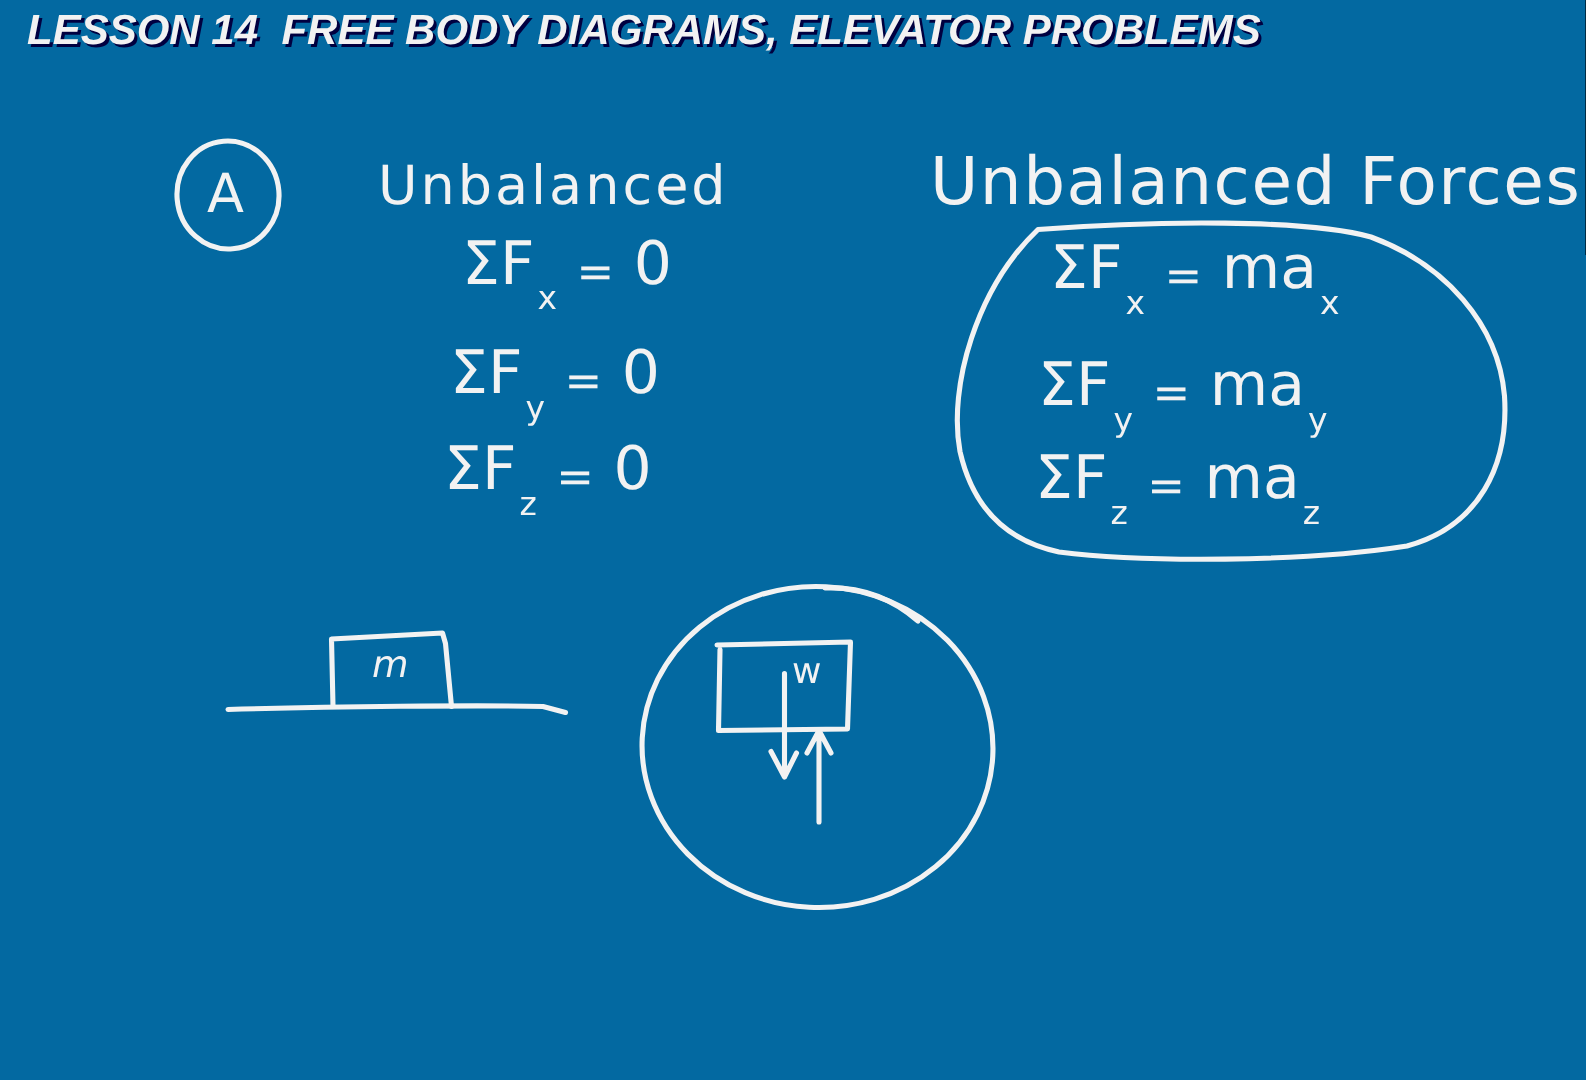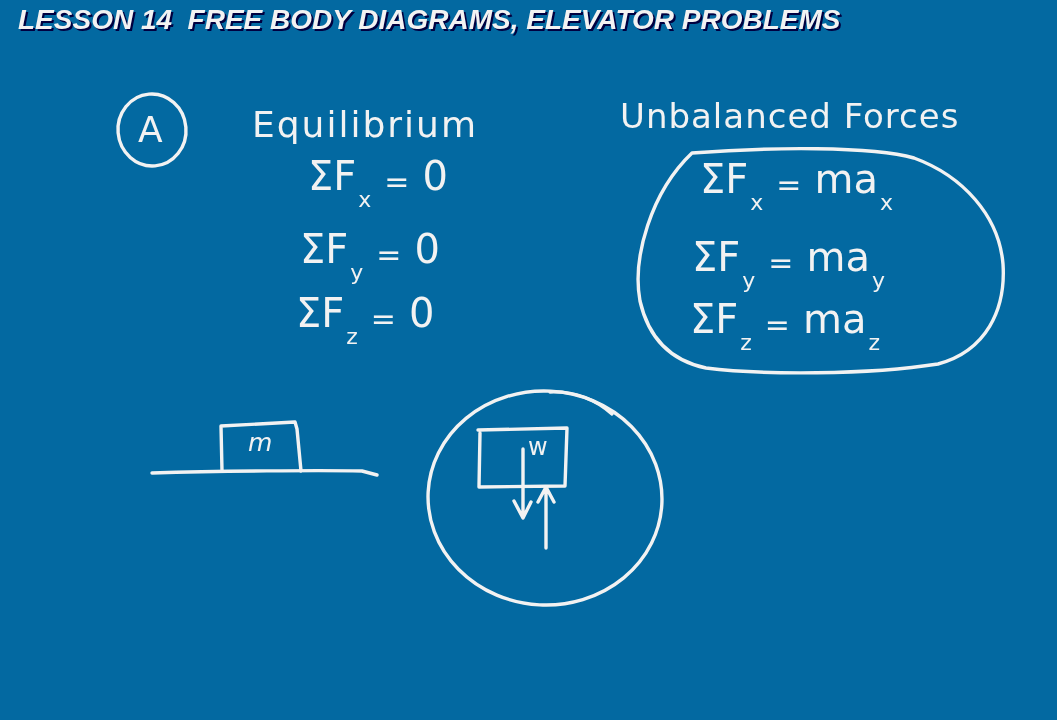--- a/index.html
+++ b/index.html
@@ -18,21 +18,21 @@
     font-family: "Liberation Sans", sans-serif;
     font-weight: bold;
     font-style: italic;
     font-size: 28px;
     letter-spacing: 0px;
     white-space: pre;
     text-shadow: 2px 2px 0 #000040;
   }
   .hw { position: absolute; white-space: pre; }
   .heading-left  { left: 252px; top: 104px; font-size: 36px; letter-spacing: 2px; }
-  .heading-right { left: 620px; top: 96px;  font-size: 34px; letter-spacing: 1px; }
+  .heading-right { left: 620px; top: 96px;  font-size: 44px; letter-spacing: 1px; }
   .eq {
     position: absolute;
     display: flex;
     align-items: flex-end;
     font-size: 40px;
     line-height: 1.15;
   }
   .eq .sub  { font-size: 22px; position: relative; top: 13px; margin-left: 2px; }
   .eq .rel  { font-size: 30px; margin: 0 13px; }
   .eq-left-x { left: 308px; top: 153px; }
@@ -78,21 +78,21 @@
       <path d="M 523 449 L 523 517 M 514 501 L 523 518 L 531 502"></path>
 
       <path d="M 546 548 L 546 488 M 538 502 L 546 487 L 554 502"></path>
     </g>
   </svg>
 
   <div class="title">LESSON 14  FREE BODY DIAGRAMS, ELEVATOR PROBLEMS</div>
 
   <div class="hw label-a">A</div>
 
-  <div class="hw heading-left">Equilibrium</div>
+  <div class="hw heading-left">Unbalanced</div>
 
   <div class="hw eq eq-left-x">
     <span>ΣF</span><span class="sub">x</span><span class="rel">=</span><span>0</span>
   </div>
   <div class="hw eq eq-left-y">
     <span>ΣF</span><span class="sub">y</span><span class="rel">=</span><span>0</span>
   </div>
   <div class="hw eq eq-left-z">
     <span>ΣF</span><span class="sub">z</span><span class="rel">=</span><span>0</span>
   </div>

